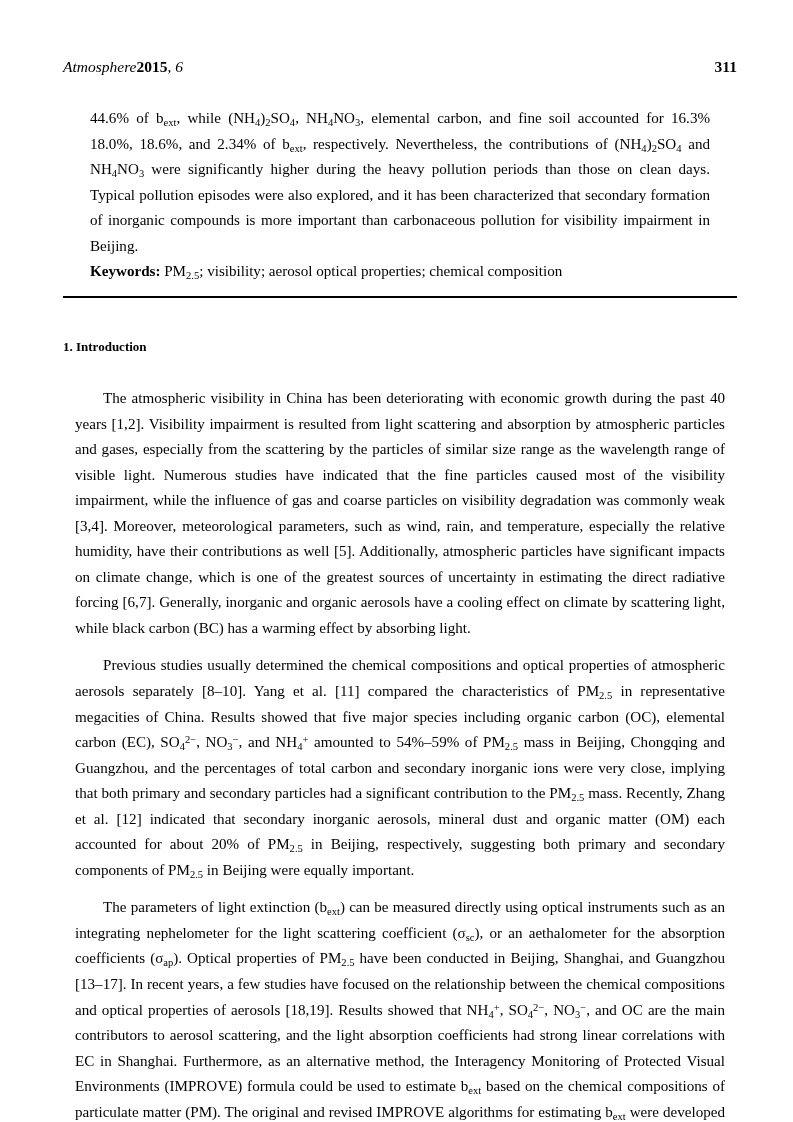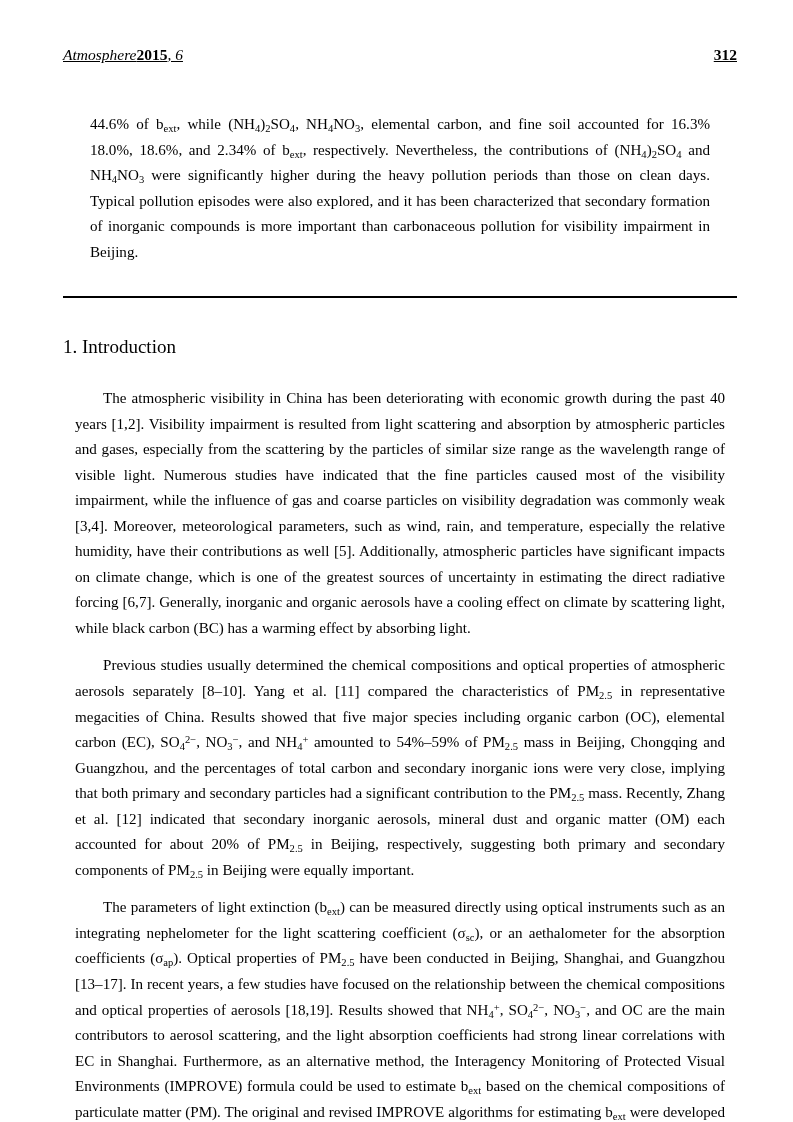--- a/index.html
+++ b/index.html
@@ -19,27 +19,26 @@
     margin: 0 auto;
     background: #ffffff;
     overflow: hidden;
     box-sizing: border-box;
   }
 
   
   .running-head {
     position: absolute;
     left: 63px;
-    top: 46px;
+    top: 58px;
     width: 674px;
     display: flex;
     align-items: flex-end;
     justify-content: space-between;
     font-size: 15.5px;
-    text-decoration: underline;
   }
   .rh-left {
     font-style: italic;
   }
   .rh-left .vol {
     font-style: normal;
     font-weight: bold;
   }
   .rh-left .issue {
     font-style: italic;
@@ -48,21 +47,21 @@
   .rh-right {
     font-weight: bold;
     font-style: normal;
     font-size: 15.5px;
   }
 
   
   .abstract-block {
     position: absolute;
     left: 90px;
-    top: 112px;
+    top: 106px;
     width: 620px;
     font-size: 15.1px;
     line-height: 25.6px;
     text-align: justify;
     text-justify: inter-word;
   }
 
   
   .keywords {
     position: absolute;
@@ -85,22 +84,22 @@
     width: 674px;
     height: 0;
     border-top: 2px solid #000000;
   }
 
   
   .section-heading {
     position: absolute;
     left: 63px;
     top: 336px;
-    font-size: 19px;
-    font-weight: normal;
+    font-size: 13px;
+    font-weight: bold;
     line-height: 22px;
   }
 
   
   .body-text {
     position: absolute;
     left: 63px;
     top: 374px;
     width: 674px;
     font-size: 15.1px;
@@ -126,25 +125,26 @@
   }
   .it { }
 </style>
 </head>
 <body>
 
 <div class="page">
 
   <div class="running-head">
     <div class="rh-left"><span>Atmosphere</span><span class="vol">2015</span><span class="issue">, 6</span></div>
-    <div class="rh-right">312</div>
+    <div class="rh-right">311</div>
   </div>
 
   <div class="abstract-block"><span>44.6% of b</span><sub>ext</sub><span>, while (NH</span><sub>4</sub><span>)</span><sub>2</sub><span>SO</span><sub>4</sub><span>, NH</span><sub>4</sub><span>NO</span><sub>3</sub><span>, elemental carbon, and fine soil accounted for 16.3% 18.0%, 18.6%, and 2.34% of b</span><sub>ext</sub><span>, respectively. Nevertheless, the contributions of (NH</span><sub>4</sub><span>)</span><sub>2</sub><span>SO</span><sub>4</sub><span> and NH</span><sub>4</sub><span>NO</span><sub>3</sub><span> were significantly higher during the heavy pollution periods than those on clean days. Typical pollution episodes were also explored, and it has been characterized that secondary formation of inorganic compounds is more important than carbonaceous pollution for visibility impairment in Beijing.</span></div>
 
+  <div class="keywords"><span class="kw-label">Keywords:</span><span> PM</span><sub>2.5</sub><span>; visibility; aerosol optical properties; chemical composition</span></div>
 
   <div class="divider"></div>
 
   <div class="section-heading">1. Introduction</div>
 
   <div class="body-text">
 
     <p><span>The atmospheric visibility in China has been deteriorating with economic growth during the past 40 years [1,2]. Visibility impairment is resulted from light scattering and absorption by atmospheric particles and gases, especially from the scattering by the particles of similar size range as the wavelength range of visible light. Numerous studies have indicated that the fine particles caused most of the visibility impairment, while the influence of gas and coarse particles on visibility degradation was commonly weak [3,4]. Moreover, meteorological parameters, such as wind, rain, and temperature, especially the relative humidity, have their contributions as well [5]. Additionally, atmospheric particles have significant impacts on climate change, which is one of the greatest sources of uncertainty in estimating the direct radiative forcing [6,7]. Generally, inorganic and organic aerosols have a cooling effect on climate by scattering light, while black carbon (BC) has a warming effect by absorbing light.</span></p>
 
     <p><span>Previous studies usually determined the chemical compositions and optical properties of atmospheric aerosols separately [8–10]. Yang </span><span class="it">et al</span><span>. [11] compared the characteristics of PM</span><sub>2.5</sub><span> in representative megacities of China. Results showed that five major species including organic carbon (OC), elemental carbon (EC), SO</span><sub>4</sub><sup>2−</sup><span>, NO</span><sub>3</sub><sup>−</sup><span>, and NH</span><sub>4</sub><sup>+</sup><span> amounted to 54%–59% of PM</span><sub>2.5</sub><span> mass in Beijing, Chongqing and Guangzhou, and the percentages of total carbon and secondary inorganic ions were very close, implying that both primary and secondary particles had a significant contribution to the PM</span><sub>2.5</sub><span> mass. Recently, Zhang </span><span class="it">et al</span><span>. [12] indicated that secondary inorganic aerosols, mineral dust and organic matter (OM) each accounted for about 20% of PM</span><sub>2.5</sub><span> in Beijing, respectively, suggesting both primary and secondary components of PM</span><sub>2.5</sub><span> in Beijing were equally important.</span></p>

